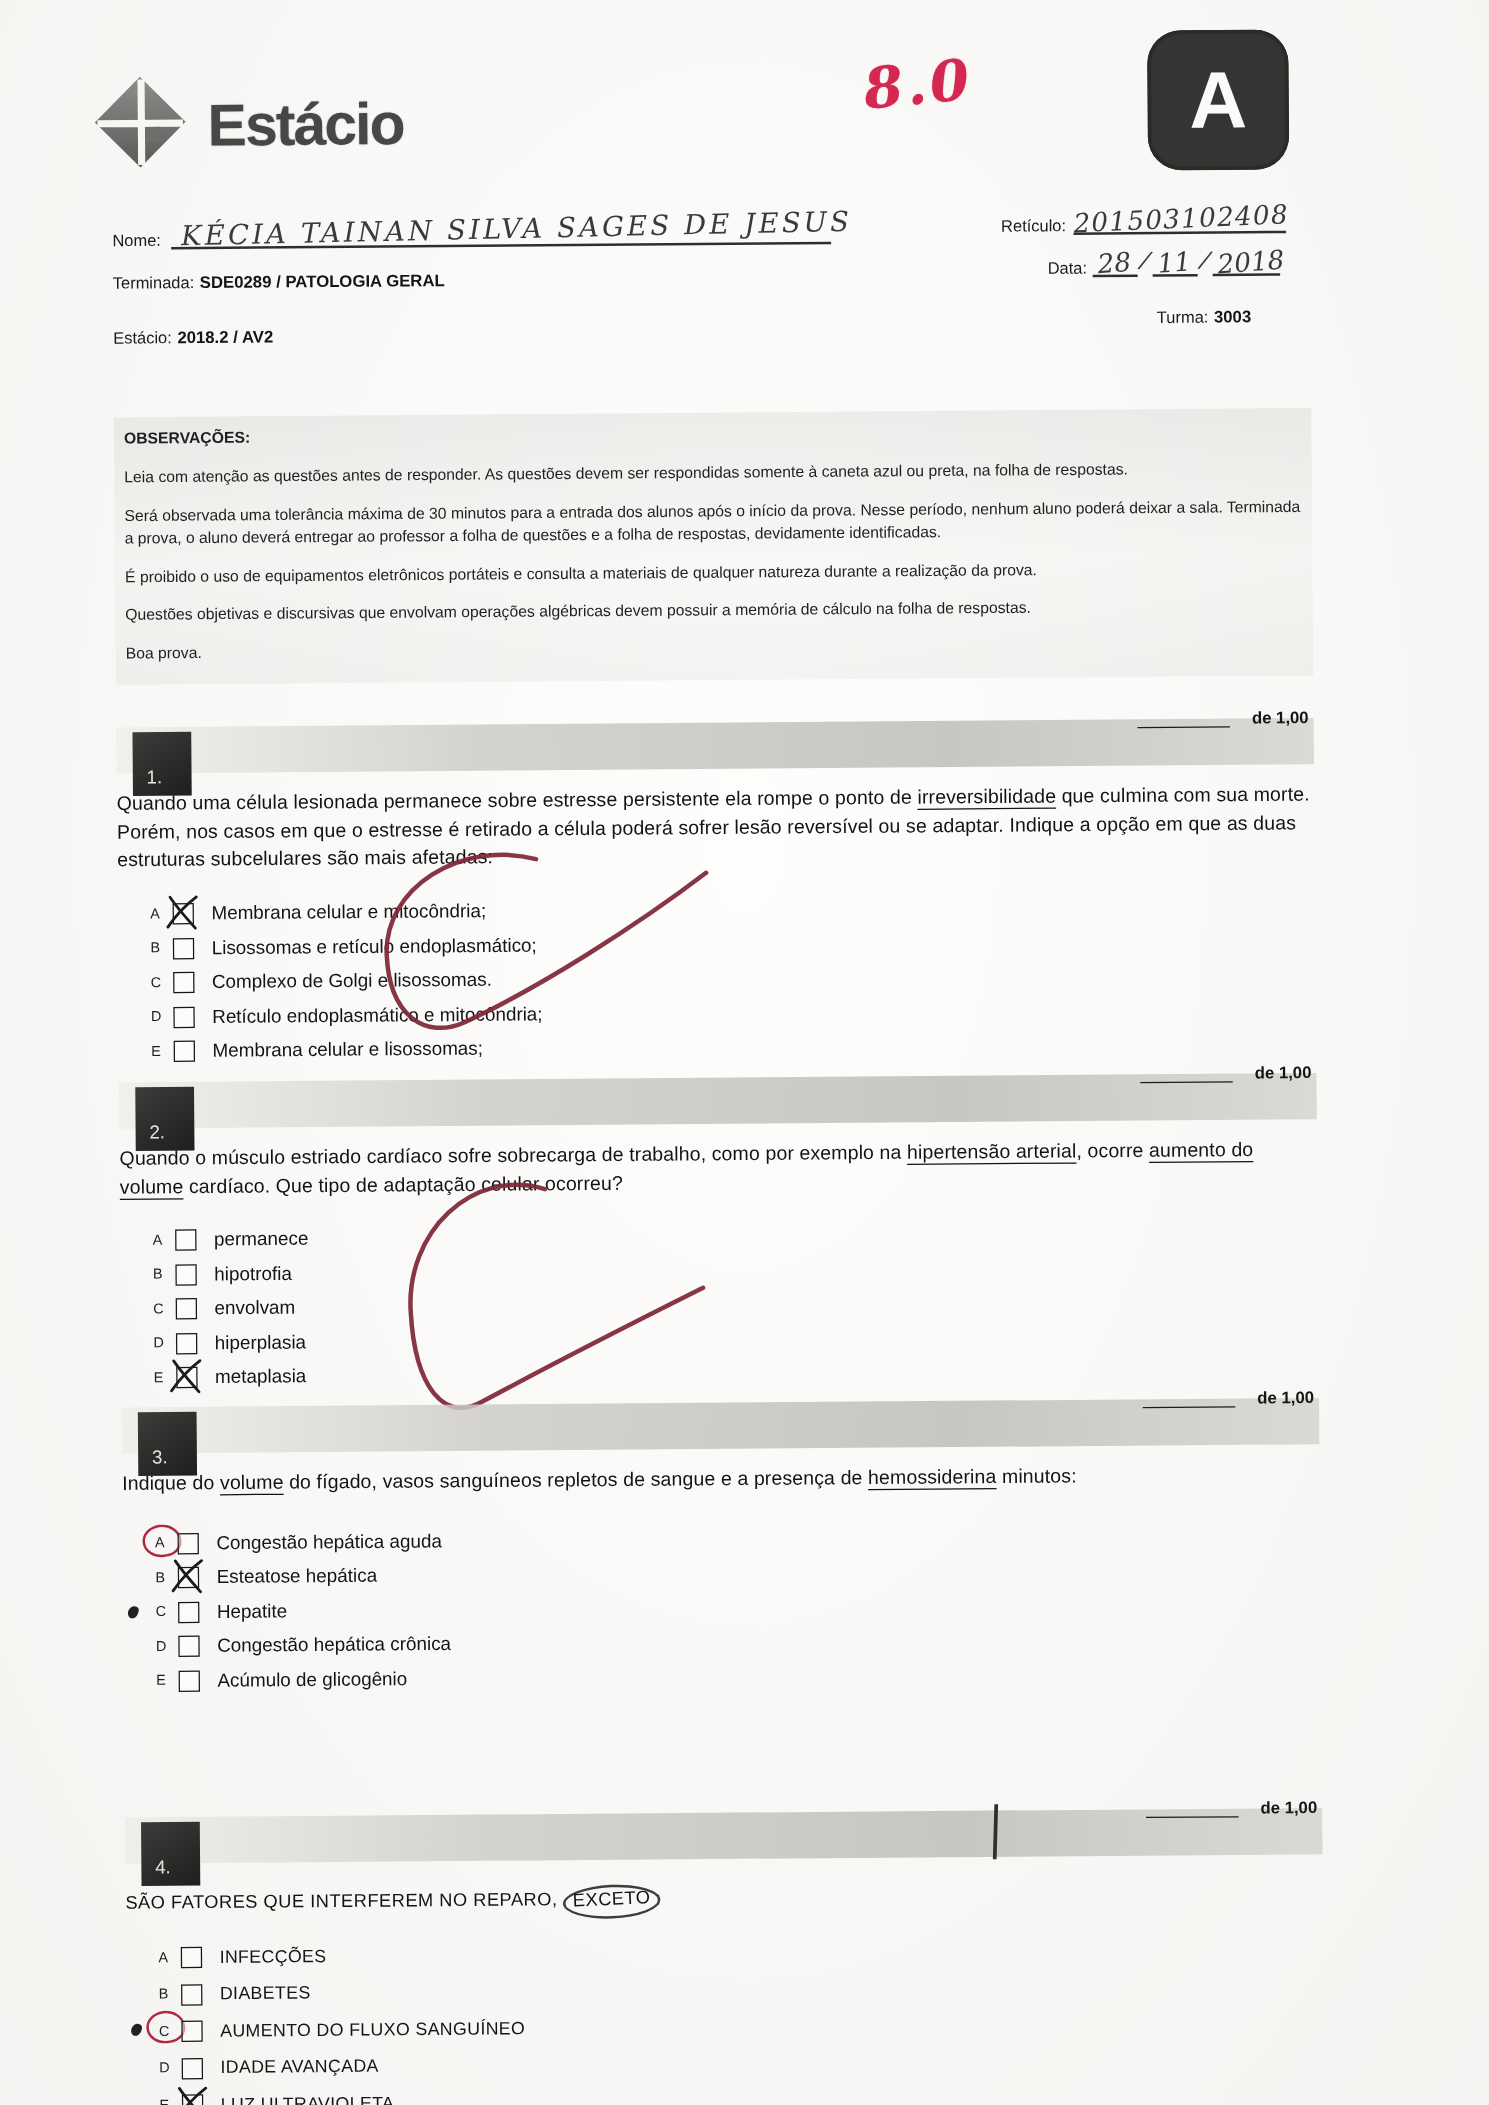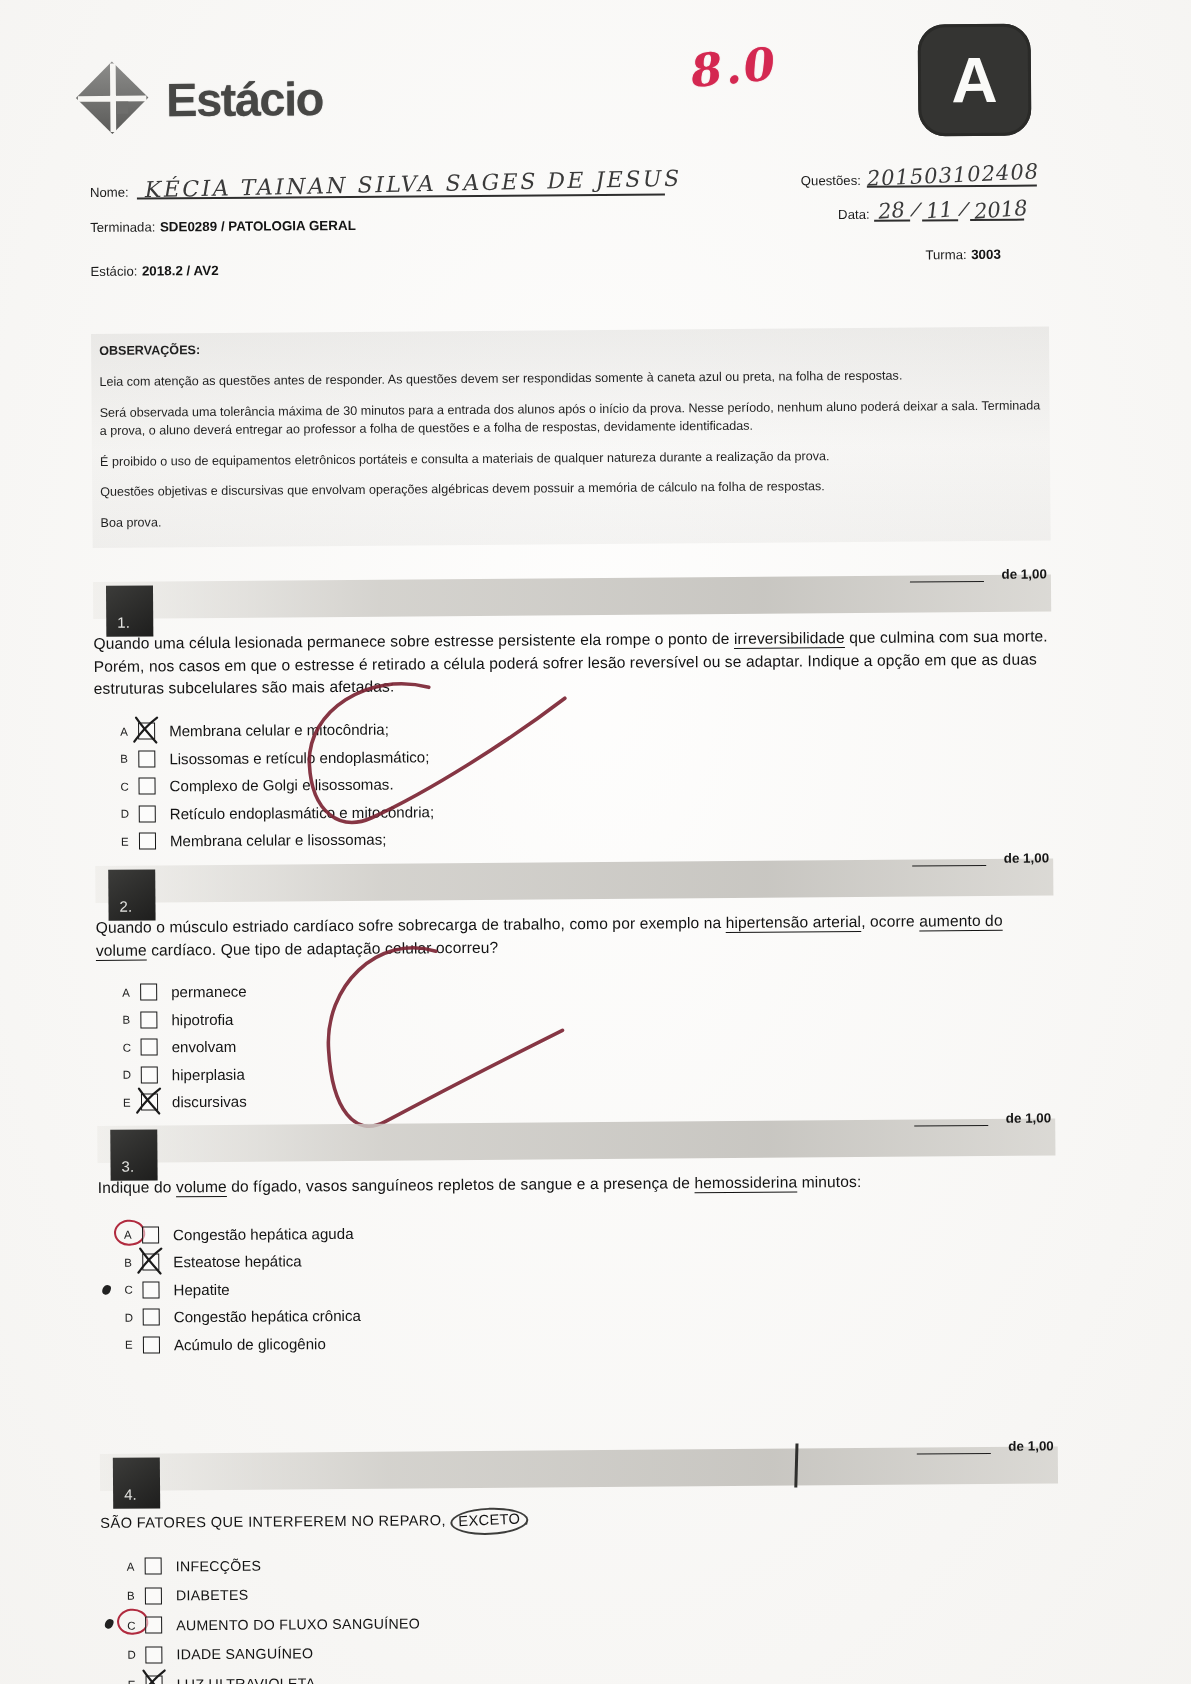--- a/index.html
+++ b/index.html
@@ -102,21 +102,21 @@
   </div>
 
   <div class="f-nome">
     <span class="f-label">Nome:</span>
     <span class="writein w-nome">
       <span class="hand hand-nome">KÉCIA TAINAN SILVA SAGES DE JESUS</span>
     </span>
   </div>
 
   <div class="f-matricula">
-    <span class="f-label">Questões:</span>
+    <span class="f-label">Retículo:</span>
     <span class="writein w-matricula">
       <span class="hand hand-matricula">201503102408</span>
     </span>
   </div>
 
   <div class="f-disciplina">
     <span class="f-label">Terminada:</span>
     <span class="f-value">SDE0289 / PATOLOGIA GERAL</span>
   </div>
 
@@ -231,21 +231,21 @@
             <span class="olabel">hiperplasia</span>
           </div>
           <div class="opt">
             <span class="letter">E</span>
             <span class="box">
               <svg viewBox="0 0 24 24">
                 <path d="M -2,22 C 5,12 14,3 22,-3"></path>
                 <path d="M 0,-3 C 6,6 13,14 21,23"></path>
               </svg>
             </span>
-            <span class="olabel">discursivas</span>
+            <span class="olabel">metaplasia</span>
           </div>
         </div>
     <svg class="redmark" style="left:210px;top:80px" width="270" height="205" viewBox="0 0 270 205">
       <path d="M 130,8 C 72,-10 18,42 22,106 C 25,166 48,194 78,178 C 135,148 205,113 256,88"></path>
     </svg>
   </section>
 
   <section class="question" style="top:1122px">
     <div class="qbar">
       <div class="qnum">3.</div>
@@ -315,21 +315,21 @@
           <div class="opt">
             <span class="circ"></span>
             <span class="predot"></span>
             <span class="letter">C</span>
             <span class="box"></span>
             <span class="olabel">AUMENTO DO FLUXO SANGUÍNEO</span>
           </div>
           <div class="opt">
             <span class="letter">D</span>
             <span class="box"></span>
-            <span class="olabel">IDADE SANGUÍNEO</span>
+            <span class="olabel">IDADE AVANÇADA</span>
           </div>
           <div class="opt">
             <span class="letter">E</span>
             <span class="box">
               <svg viewBox="0 0 24 24">
                 <path d="M -2,22 C 5,12 14,3 22,-3"></path>
                 <path d="M 0,-3 C 6,6 13,14 21,23"></path>
               </svg>
             </span>
             <span class="olabel">LUZ ULTRAVIOLETA</span>

